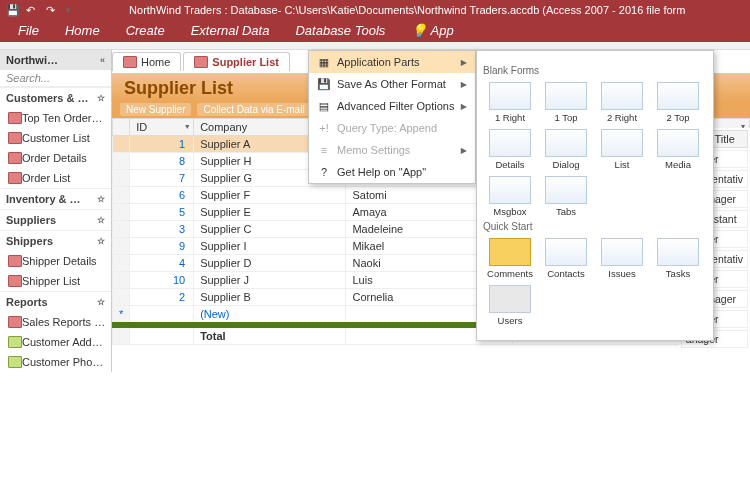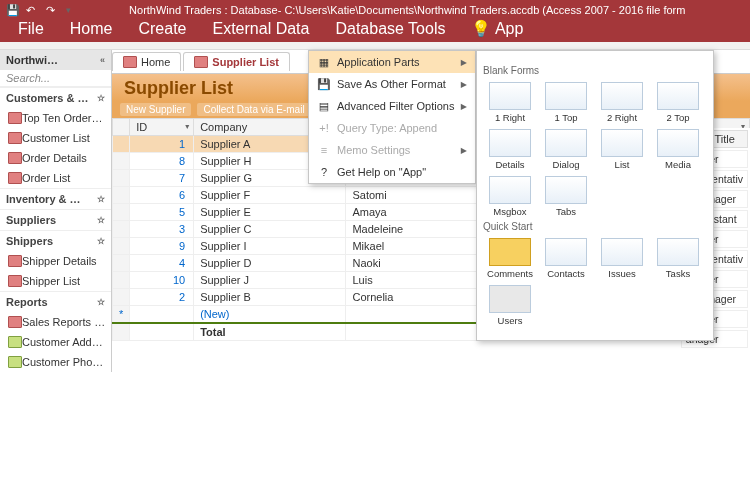--- a/index.html
+++ b/index.html
@@ -2,21 +2,21 @@
 <html><head>
 <meta charset="utf-8">
 <style>
   * { box-sizing: border-box; margin: 0; padding: 0; font-family: "Segoe UI", sans-serif; }
   body { width: 750px; height: 500px; overflow: hidden; background: #fff; font-size: 11px; color: #333; position: relative; }
   .titlebar { background: #a4373a; height: 20px; color: #fff; display: flex; align-items: center; padding: 0 6px; }
   .qat { display: flex; gap: 8px; align-items: center; }
   .qat-icon { width: 12px; height: 12px; display: inline-block; }
   .title-text { flex: 1; text-align: center; font-size: 11px; white-space: nowrap; overflow: hidden; }
   .ribbon-tabs { background: #a4373a; height: 22px; display: flex; align-items: flex-end; padding: 0 6px; gap: 2px; }
-  .ribbon-tab { color: #fff; padding: 4px 12px; font-size: 16px; cursor: pointer; border-radius: 2px 2px 0 0; }
+  .ribbon-tab { color: #fff; padding: 4px 12px; font-size: 13px; cursor: pointer; border-radius: 2px 2px 0 0; font-style: italic; }
   .ribbon-body { background: #f3f2f1; height: 8px; border-bottom: 1px solid #ddd; }
   .workspace { display: flex; height: 322px; }
   .navpane { width: 112px; background: #fff; border-right: 1px solid #ccc; overflow: hidden; }
   .navhead { background: #e6e6e6; padding: 4px 6px; font-weight: 600; display: flex; justify-content: space-between; align-items: center; }
   .navsearch { padding: 2px 6px; font-style: italic; color: #888; border-bottom: 1px solid #eee; }
   .navgroup { padding: 4px 6px; font-weight: 600; color: #444; display: flex; justify-content: space-between; align-items: center; border-top: 1px solid #eee; }
   .navitem { padding: 4px 4px 4px 8px; display: flex; align-items: center; gap: 0; cursor: pointer; white-space: nowrap; overflow: hidden; }
   .navitem.sel { background: #f7d9b3; }
   .obj-icon { width: 14px; height: 12px; background: #e08080; border: 1px solid #b05050; border-radius: 1px; flex-shrink: 0; }
   .obj-icon.rpt { background: #c8e080; border-color: #80a040; }
@@ -29,21 +29,21 @@
   .formbtn { background: rgba(255,255,255,.25); padding: 1px 6px; border-radius: 2px; cursor: pointer; }
   .grid-wrap { overflow: auto; flex: 1; }
   table.grid { border-collapse: collapse; width: 100%; font-size: 11px; }
   .grid th { background: #f4f4f4; border: 1px solid #ddd; padding: 2px 6px; text-align: left; font-weight: 400; position: relative; }
   .grid th .dd { position: absolute; right: 4px; top: 3px; font-size: 8px; color: #666; }
   .grid td { border: 1px solid #eee; padding: 2px 6px; white-space: nowrap; }
   .grid td.id { color: #0066cc; text-align: right; padding-right: 8px; }
   .grid tr.sel td { background: #f7d9b3; }
   .rowsel { width: 16px; background: #f4f4f4; border: 1px solid #ddd; }
   .newrow td { color: #0066cc; }
-  .totalrow td { font-weight: 600; border-top: 2px solid #4d7c0f; }
+  .totalrow td { font-weight: 600; border-top: 6px solid #4d7c0f; }
   
   .dropdown { position: absolute; left: 308px; top: 50px; width: 168px; background: #fff; border: 1px solid #c6c6c6; box-shadow: 2px 2px 6px rgba(0,0,0,.25); z-index: 10; }
   .dd-item { display: flex; align-items: center; gap: 6px; padding: 4px 8px; cursor: pointer; }
   .dd-item.hl { background: #fde2b6; }
   .dd-item.dis { color: #aaa; }
   .dd-icon { width: 14px; height: 14px; display: inline-flex; align-items:center; justify-content:center; font-size:11px; }
   .dd-arrow { margin-left: auto; font-size: 8px; color: #666; }
   .gallery { position: absolute; left: 476px; top: 50px; width: 238px; background: #fff; border: 1px solid #c6c6c6; box-shadow: 2px 2px 6px rgba(0,0,0,.25); z-index: 10; padding: 12px 6px; }
   .gal-head { font-size: 10px; color: #666; padding: 2px 0 4px; }
   .gal-grid { display: flex; flex-wrap: wrap; gap: 2px; }

